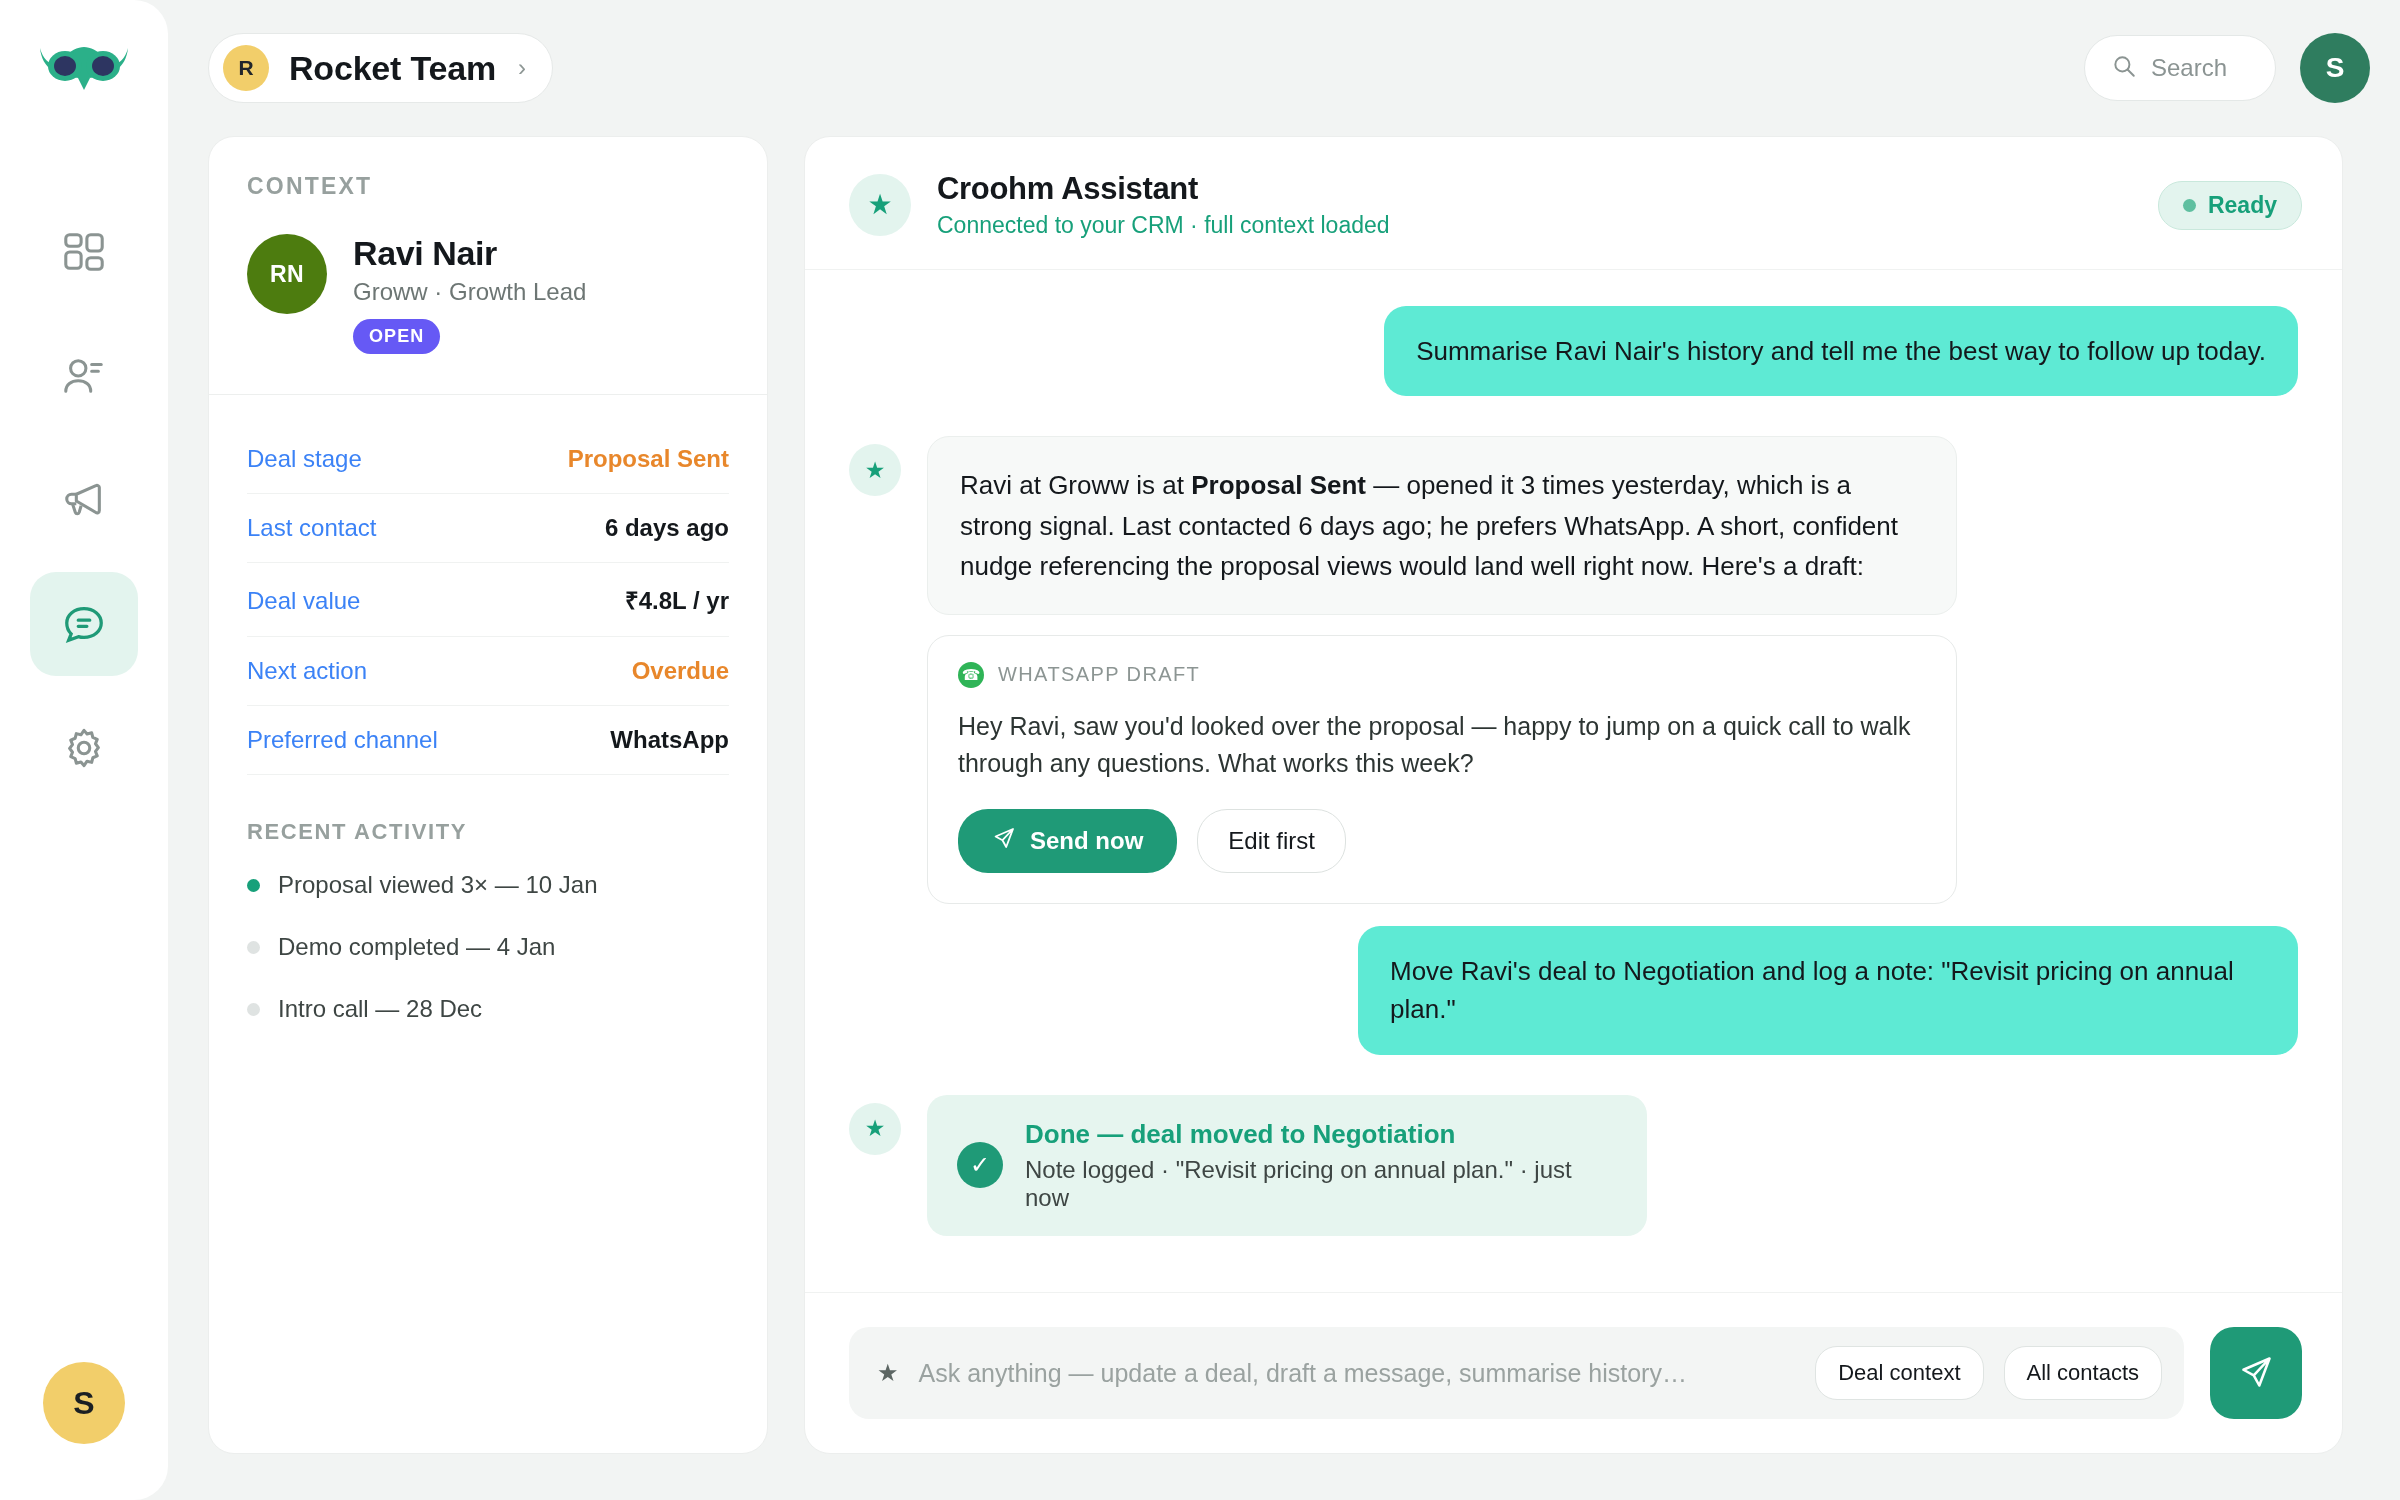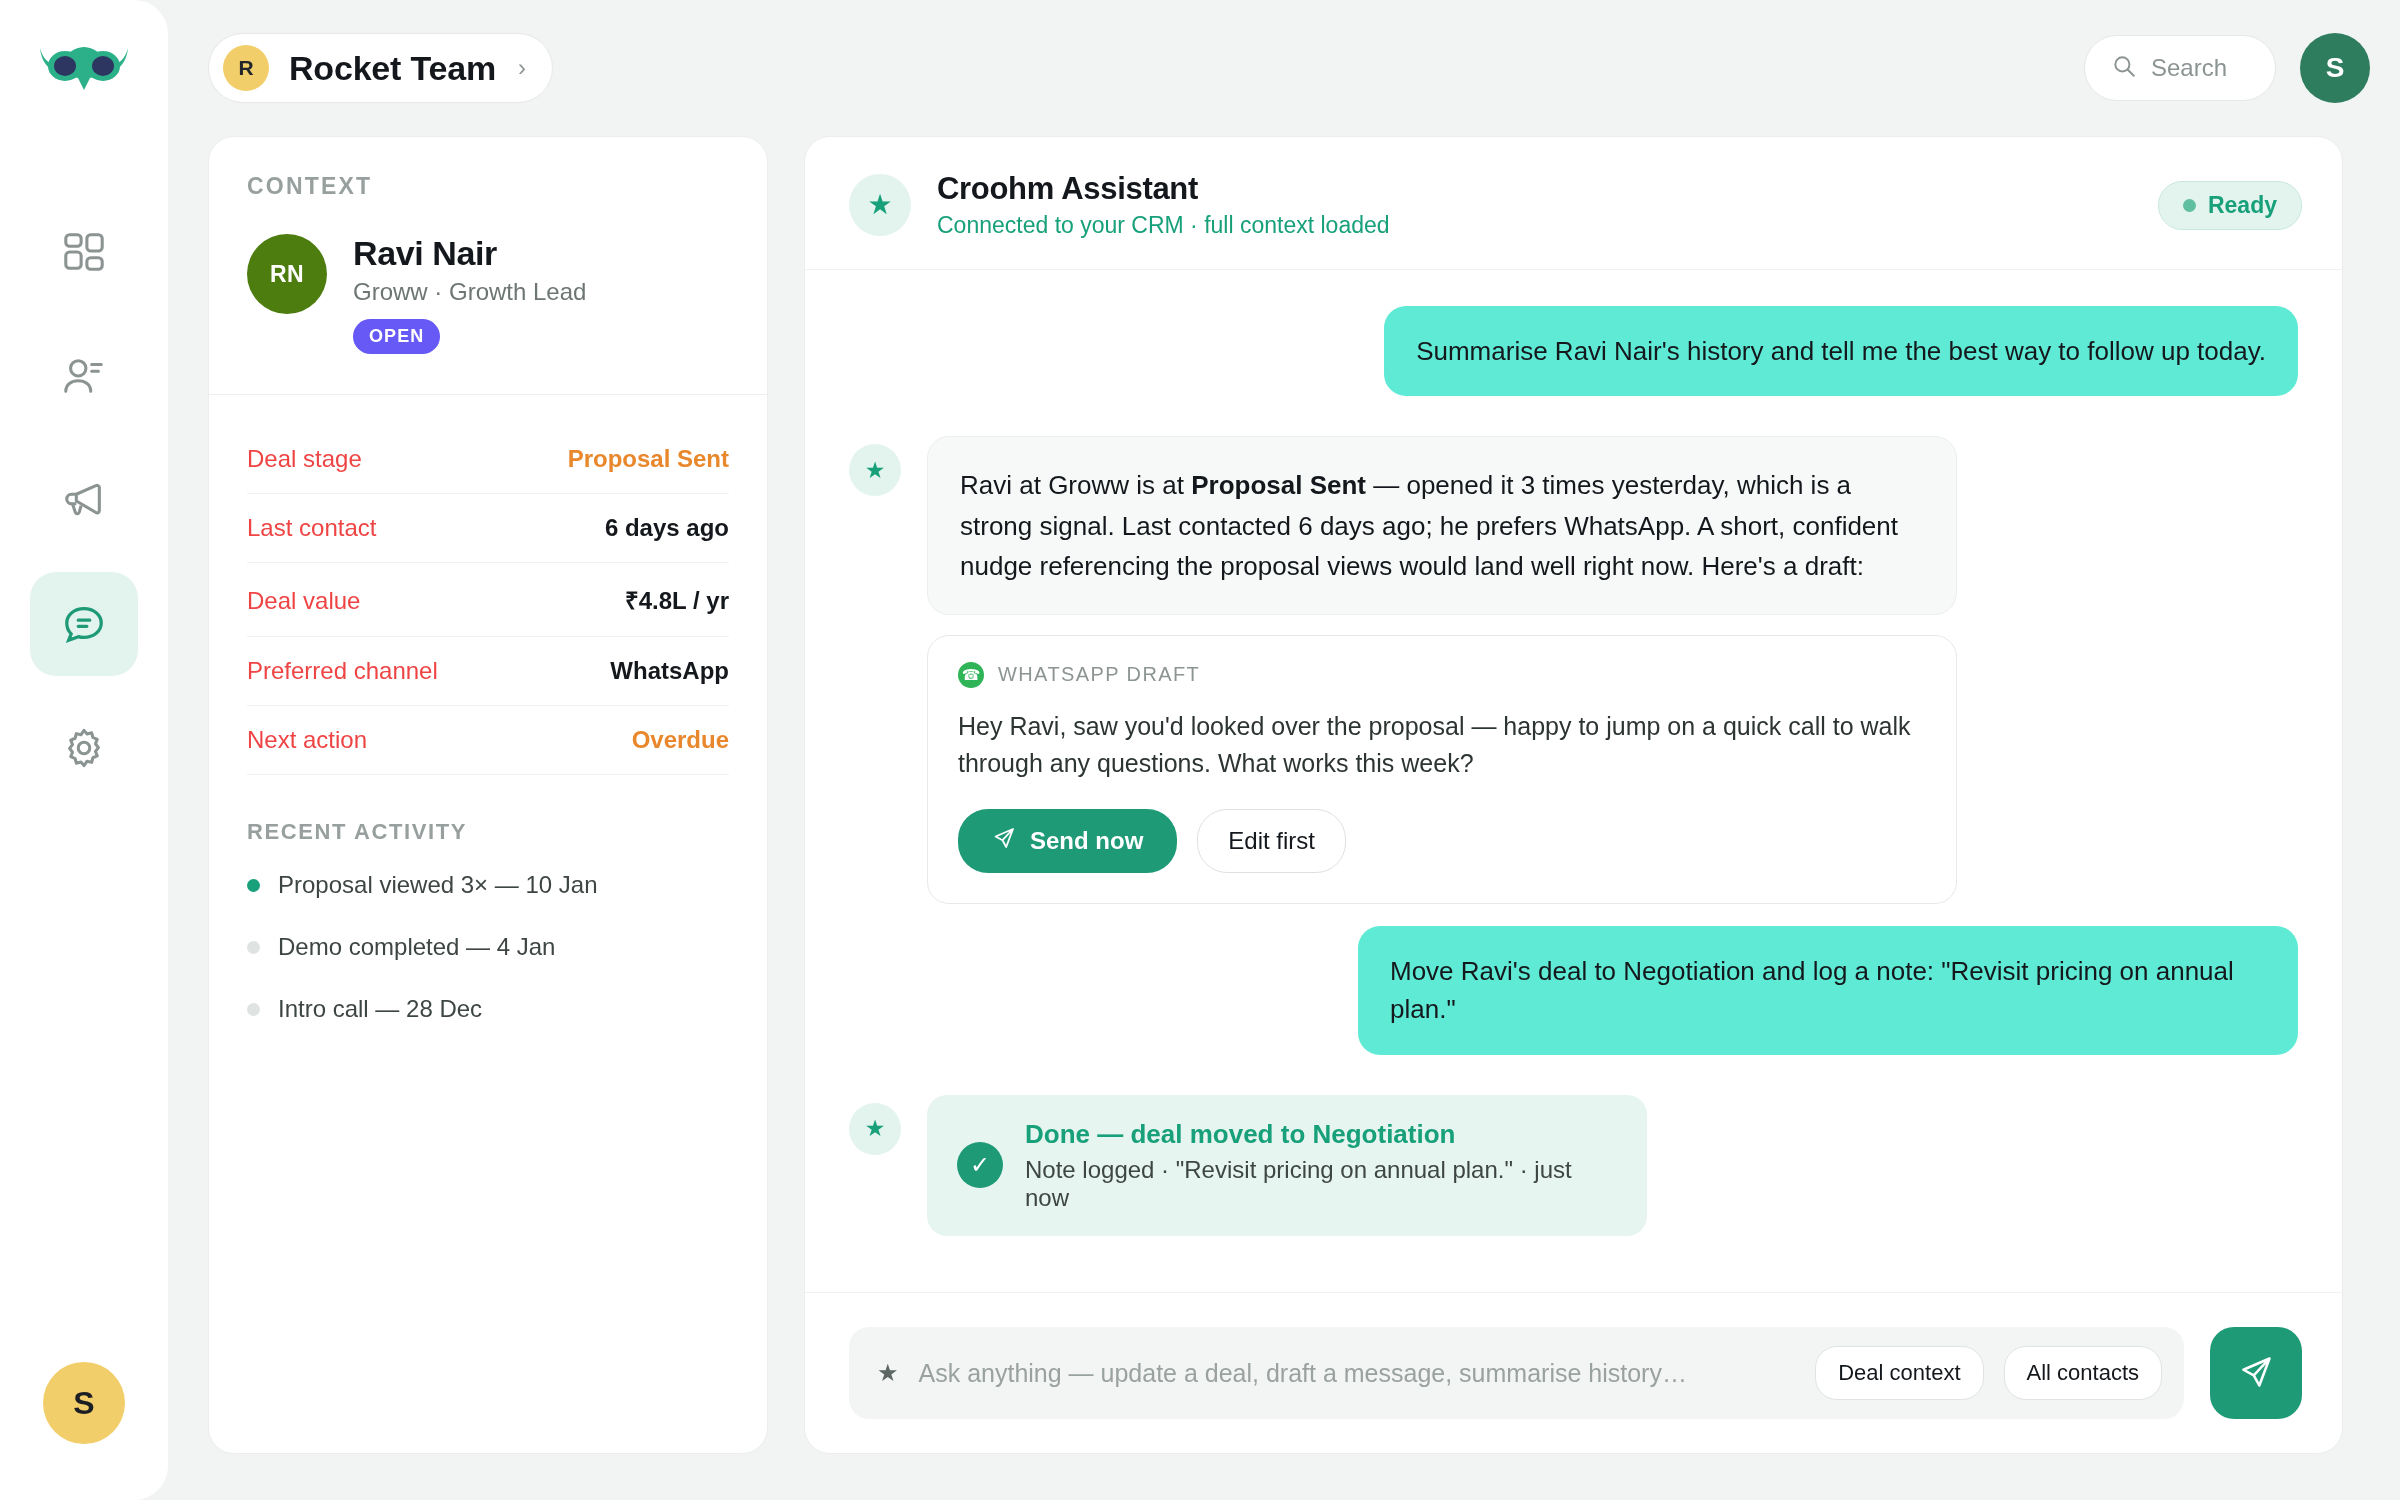--- a/index.html
+++ b/index.html
@@ -100,21 +100,21 @@
     display: inline-block; margin-top: 13px;
     background: #6659f5; color: #fff;
     font-size: 18px; font-weight: 700; letter-spacing: 1.1px;
     padding: 7px 16px; border-radius: 20px;
   }
   .ctx-divider { height: 1px; background: #edefee; margin: 0 -38px 30px -38px; }
 
   .kv { display: flex; justify-content: space-between; align-items: baseline;
         padding: 20px 0; border-bottom: 1px solid #f0f2f1; }
   .kv:last-of-type { border-bottom: 1px solid #f0f2f1; }
-  .kv-k { font-size: 24px; color: #ef4444; }
+  .kv-k { font-size: 24px; color: #3b82f6; }
   .kv-v { font-size: 24px; font-weight: 700; color: #14181c; }
   .kv-v.orange { color: #e8872b; }
   .kv-v.green  { color: #17a07a; }
 
   .act-title {
     font-size: 22px; font-weight: 700; letter-spacing: 1.6px;
     color: #97a09e; margin: 44px 0 26px 0;
   }
   .act-item { display: flex; align-items: center; gap: 18px; margin-bottom: 34px; }
   .dot { width: 13px; height: 13px; border-radius: 50%; background: #dfe3e2; flex: none; }
@@ -344,26 +344,26 @@
         </div>
         <div class="kv">
           <span class="kv-k">Last contact</span>
           <span class="kv-v">6 days ago</span>
         </div>
         <div class="kv">
           <span class="kv-k">Deal value</span>
           <span class="kv-v">₹4.8L / yr</span>
         </div>
         <div class="kv">
+          <span class="kv-k">Next action</span>
+          <span class="kv-v orange">Overdue</span>
+        </div>
+        <div class="kv">
           <span class="kv-k">Preferred channel</span>
           <span class="kv-v">WhatsApp</span>
-        </div>
-        <div class="kv">
-          <span class="kv-k">Next action</span>
-          <span class="kv-v orange">Overdue</span>
         </div>
 
         <div class="act-title">RECENT ACTIVITY</div>
 
         <div class="act-item">
           <span class="dot on"></span>
           <span class="act-text">Proposal viewed 3× — 10 Jan</span>
         </div>
         <div class="act-item">
           <span class="dot"></span>

